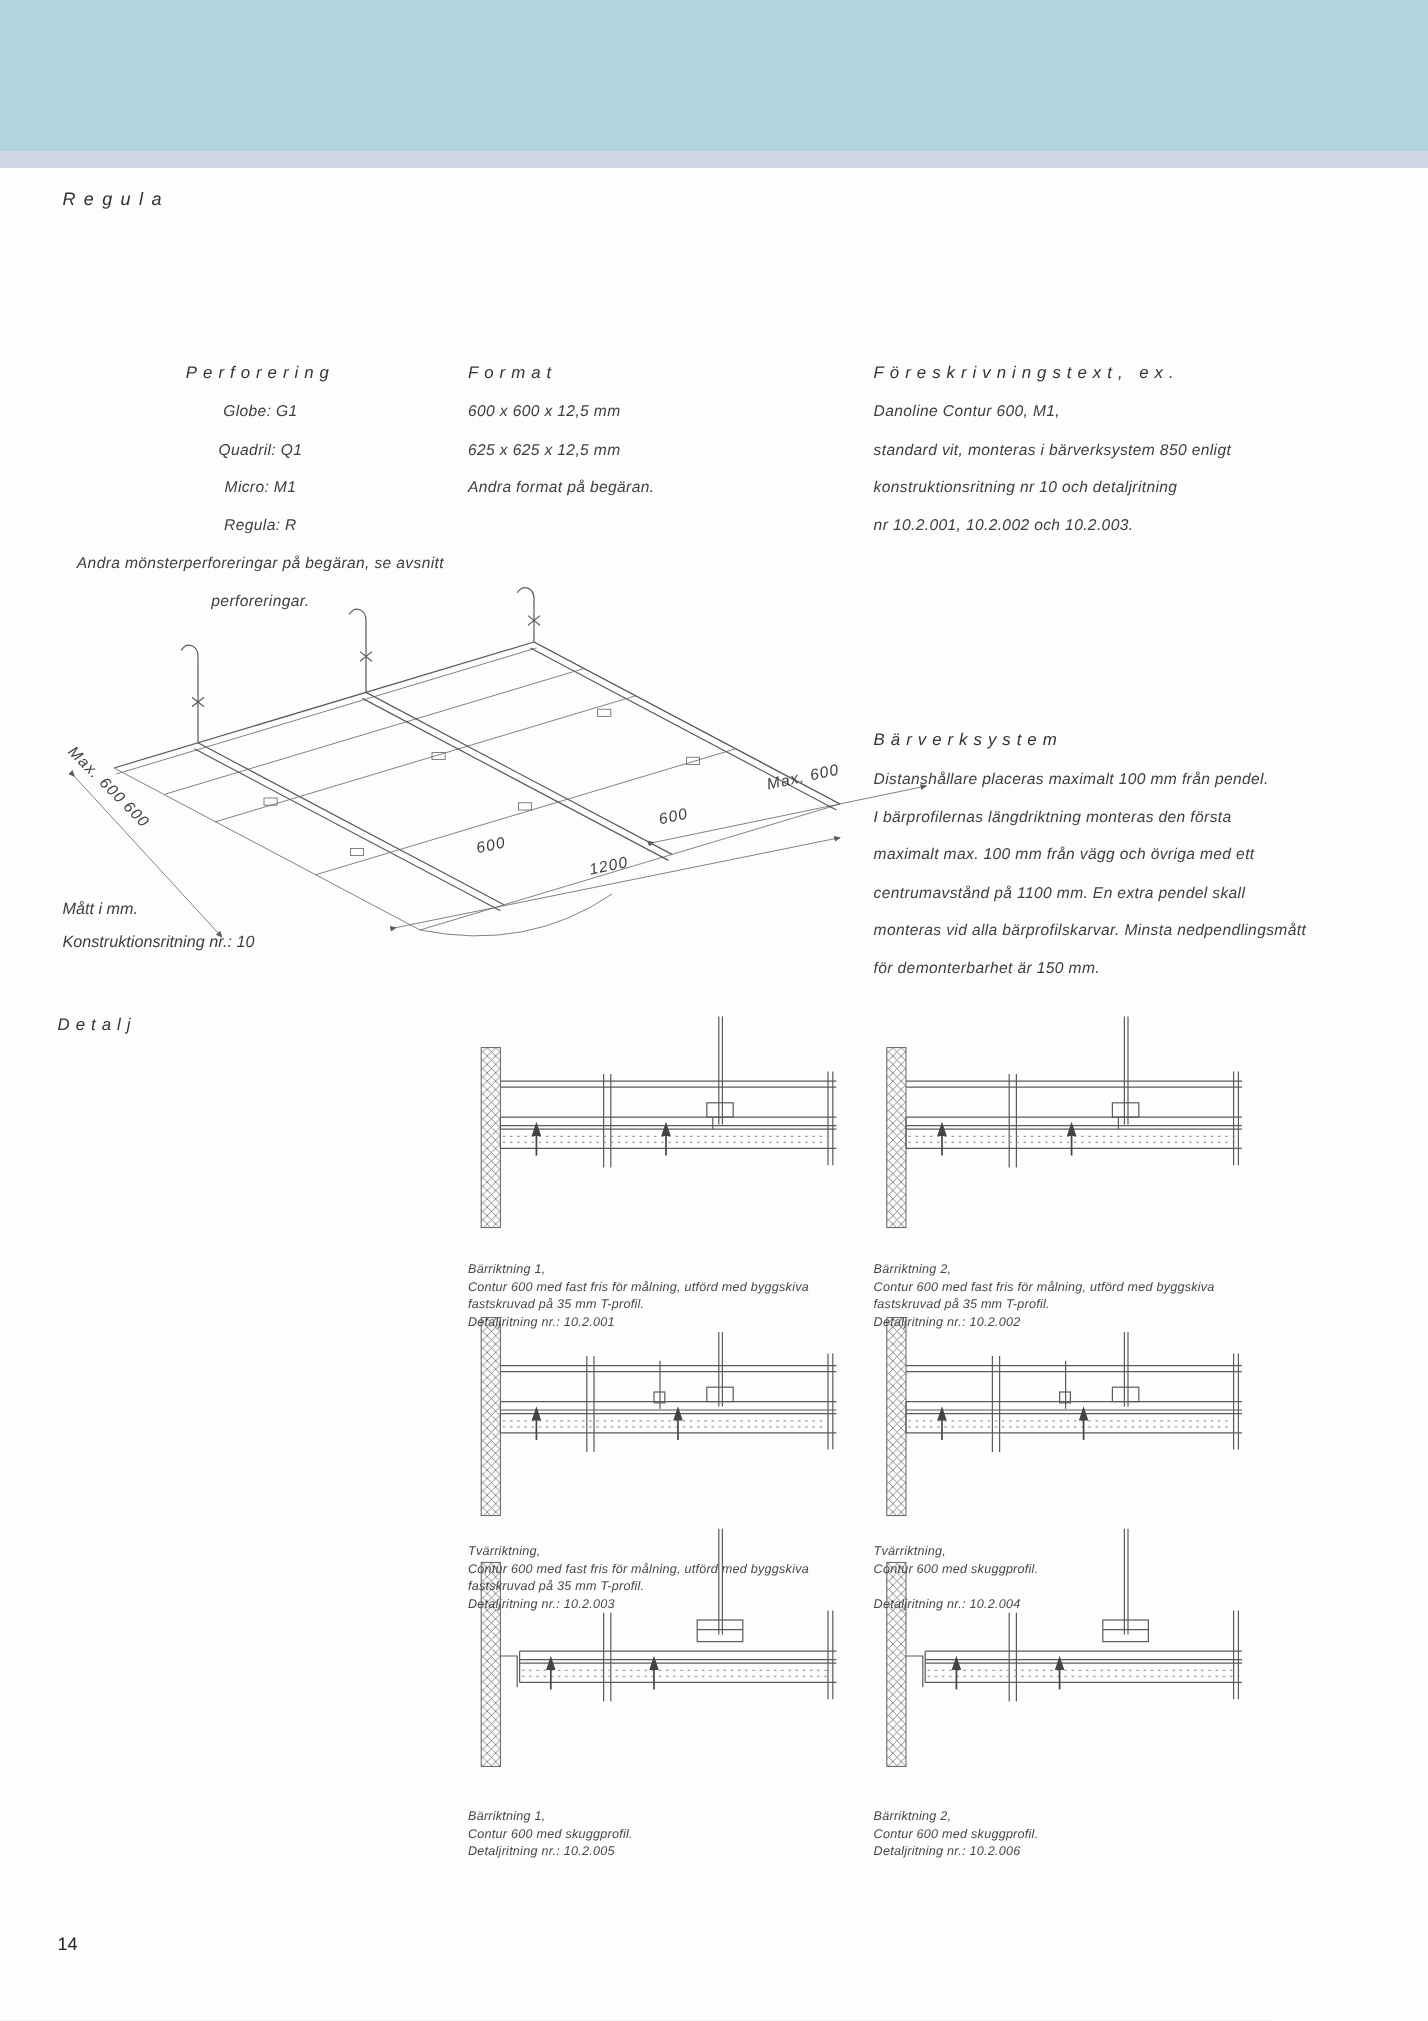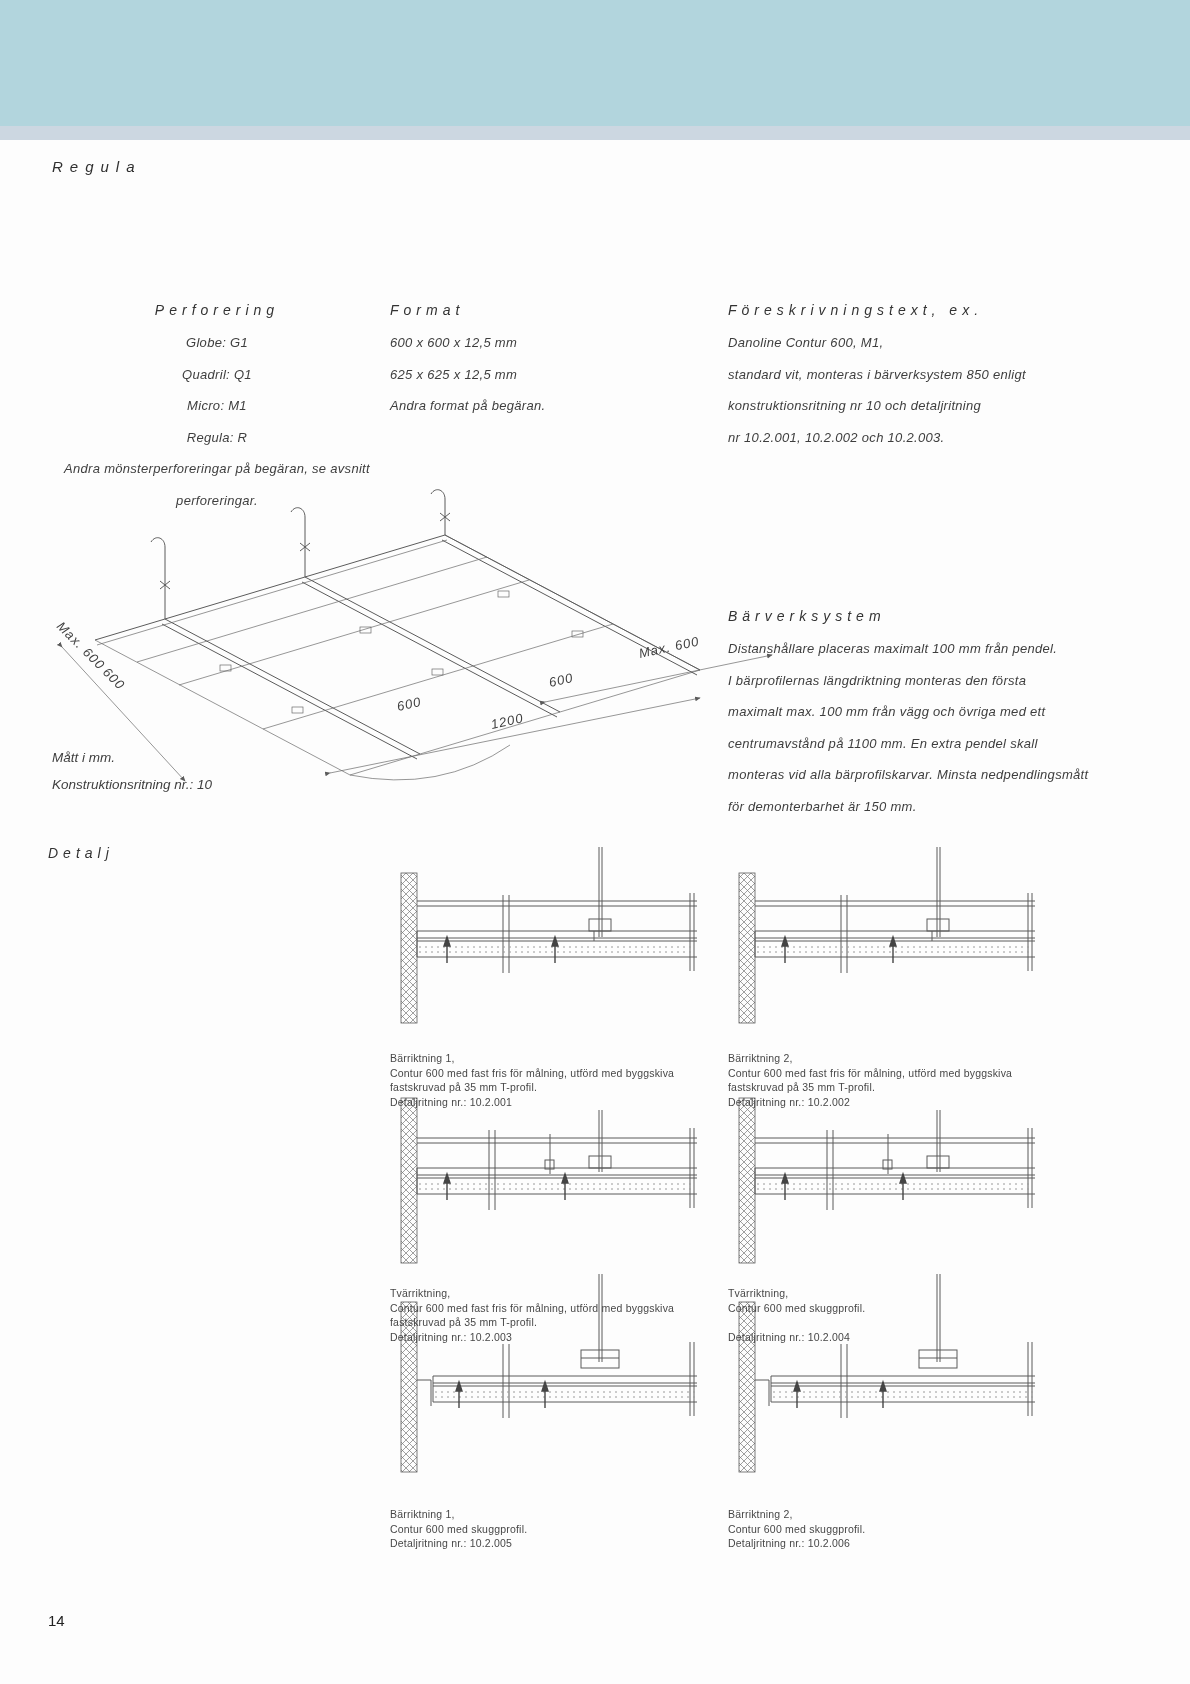--- a/index.html
+++ b/index.html
@@ -27,21 +27,21 @@
   .notes { position:absolute;margin-top:20px; }
   .note-line { font-style:italic; font-size:13.5px; line-height:27px; white-space:nowrap; }
 
   .iso-wrap { position:absolute; left:40px; top:455px; width:780px; height:350px; }
   .iso-wrap svg { display:block; }
   .dim-label { font:italic 13px "Liberation Sans", sans-serif; fill:#3f3f3f; letter-spacing:1px; }
 
   .det-svg { position:absolute; }
   .caption { position:absolute; width:330px; }
   .cap-line {
-    font-size:10.5px; line-height:14.5px; min-height:14.5px;
+    font-style:italic; font-size:10.5px; line-height:14.5px; min-height:14.5px;
     color:#474747; white-space:nowrap; letter-spacing:.2px;
   }
   .page-num { position:absolute; font-size:15px; color:#222; }
   .tline { stroke:#5b5b5b; stroke-width:1; fill:none; }
   .thin  { stroke:#6a6a6a; stroke-width:.7; fill:none; }
 </style>
 </head>
 <body>
 
 <div class="page">

